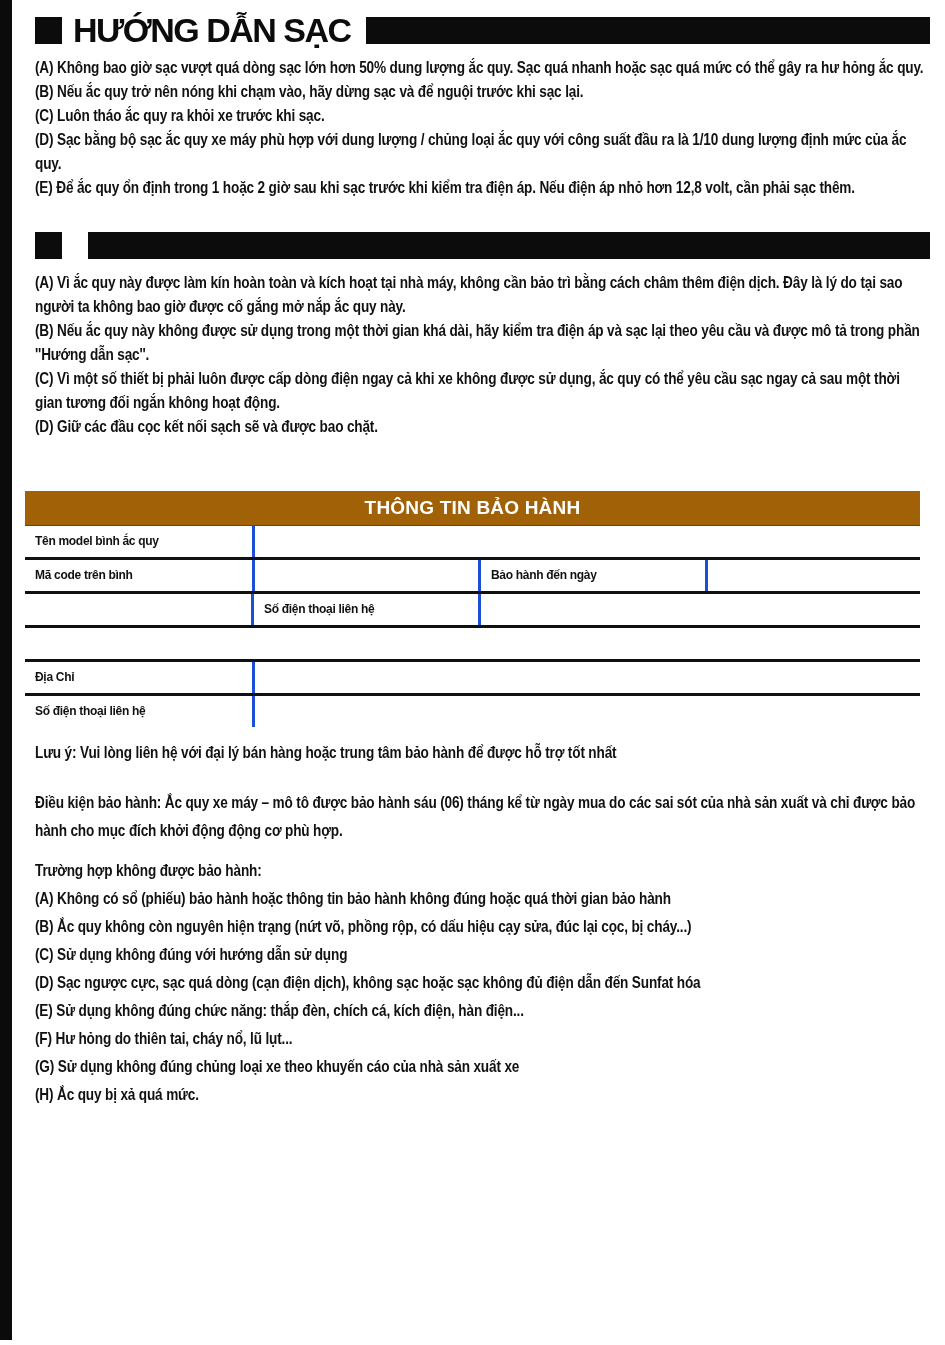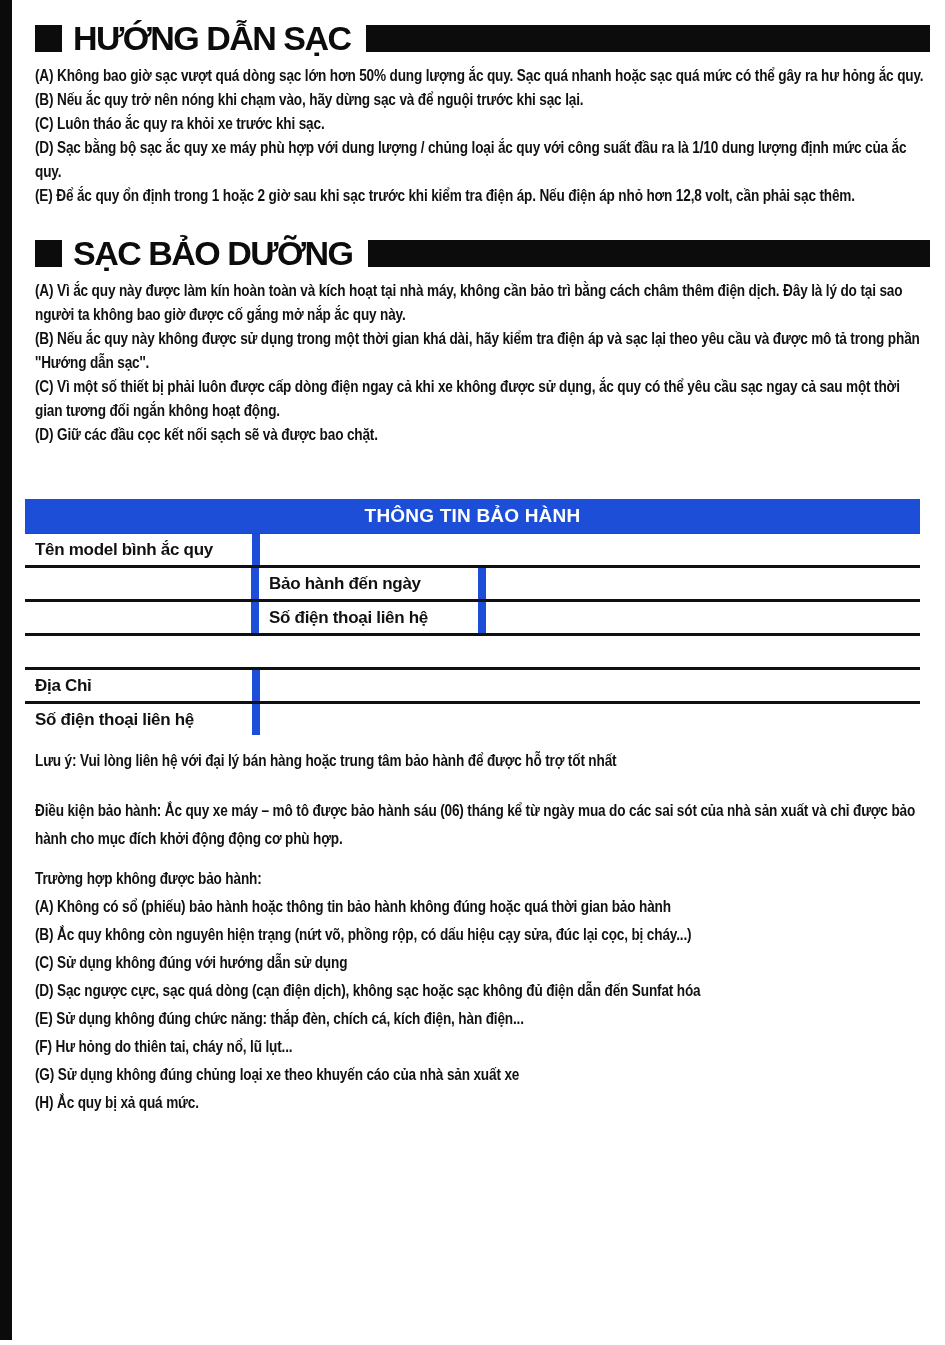--- a/index.html
+++ b/index.html
@@ -10,21 +10,21 @@
     font-family: "Liberation Sans", sans-serif;
     color: #111;
     position: relative;
   }
   .left-bar {
     position: absolute; left: 0; top: 0;
     width: 12px; height: 1340px;
     background: #0b0b0b;
   }
   .content {
-    position: absolute; left: 35px; top: 21px;
+    position: absolute; left: 35px; top: 13px;
     width: 895px;
   }
   
   .sec-header {
     display: flex; align-items: center;
     height: 34px; margin-bottom: 9px;
   }
   .sec-header .sq {
     width: 27px; height: 27px; background: #0c0c0c;
     flex: 0 0 auto; margin-right: 11px;
@@ -49,31 +49,31 @@
     line-height: 24px; letter-spacing: -0.2px;
   }
   .sec2 { margin-top: 28px; }
   
   .wtable {
     margin-left: -10px; margin-top: 52px;
     width: 895px; box-sizing: border-box;
   }
   .wt-head {
     height: 34px; line-height: 34px;
-    background: #1d4ed8;
+    background: #a16207;
     color: #ffffff; text-align: center;
     font-size: 19px; font-weight: 700; letter-spacing: 0.2px;
     border-bottom: 1px solid #4a4a4a;
   }
   .wt-row { display: flex; min-height: 31px; }
   .wt-row + .wt-row { border-top: 3px solid #101010; }
   .wt-row > div { box-sizing: border-box; }
-  .wt-row > div + div { border-left: 8px solid #1d4ed8; }
+  .wt-row > div + div { border-left: 3px solid #1d4ed8; }
   .wt-label {
-    font-size: 17px; font-weight: 700; letter-spacing: -0.3px;
+    font-size: 12px; font-weight: 700; letter-spacing: -0.3px;
     line-height: 31px; padding-left: 10px; white-space: nowrap;
   }
   .c1 { flex: 0 0 227px; }
   .c2 { flex: 0 0 226px; }
   .c3 { flex: 0 0 227px; }
   .c4 { flex: 1 1 auto; }
   .vfull { flex: 1 1 auto; }
   
   .note { margin: 14px 0 0 0; font-size: 17px; font-weight: 700; line-height: 24px; letter-spacing: -0.2px; }
   .conditions { margin: 24px 0 0 0; font-size: 17px; font-weight: 700; line-height: 28px; letter-spacing: -0.2px; }
@@ -96,40 +96,40 @@
   <div class="body cond">
     <p>(A) Không bao giờ sạc vượt quá dòng sạc lớn hơn 50% dung lượng ắc quy. Sạc quá nhanh hoặc sạc quá mức có thể gây ra hư hỏng ắc quy.</p>
     <p>(B) Nếu ắc quy trở nên nóng khi chạm vào, hãy dừng sạc và để nguội trước khi sạc lại.</p>
     <p>(C) Luôn tháo ắc quy ra khỏi xe trước khi sạc.</p>
     <p>(D) Sạc bằng bộ sạc ắc quy xe máy phù hợp với dung lượng / chủng loại ắc quy với công suất đầu ra là 1/10 dung lượng định mức của ắc quy.</p>
     <p>(E) Để ắc quy ổn định trong 1 hoặc 2 giờ sau khi sạc trước khi kiểm tra điện áp. Nếu điện áp nhỏ hơn 12,8 volt, cần phải sạc thêm.</p>
   </div>
 
   <div class="sec-header sec2">
     <span class="sq"></span>
-    <h1 class="sec-title">SẠC BẢO DƯỠNG</h1>
     <span class="hbar"></span>
   </div>
 
   <div class="body cond">
     <p>(A) Vì ắc quy này được làm kín hoàn toàn và kích hoạt tại nhà máy, không cần bảo trì bằng cách châm thêm điện dịch.  Đây là lý do tại sao người ta không bao giờ được cố gắng mở nắp ắc quy này.</p>
     <p>(B) Nếu ắc quy này không được sử dụng trong một thời gian khá dài, hãy kiểm tra điện áp và sạc lại theo yêu cầu và được mô tả trong phần ''Hướng dẫn sạc''.</p>
     <p>(C) Vì một số thiết bị phải luôn được cấp dòng điện ngay cả khi xe không được sử dụng, ắc quy có thể yêu cầu sạc ngay cả sau một thời gian tương đối ngắn không hoạt động.</p>
     <p>(D) Giữ các đầu cọc kết nối sạch sẽ và được bao chặt.</p>
   </div>
 
   <div class="wtable">
     <div class="wt-head">THÔNG TIN BẢO HÀNH</div>
 
     <div class="wt-row">
       <div class="wt-label c1">Tên model bình ắc quy</div>
       <div class="vfull"></div>
     </div>
 
     <div class="wt-row">
+      <div class="wt-label c1">Mã code trên bình</div>
       <div class="c2"></div>
       <div class="wt-label c3">Bảo hành đến ngày</div>
       <div class="c4"></div>
     </div>
 
     <div class="wt-row">
       <div class="c2"></div>
       <div class="wt-label c3">Số điện thoại liên hệ</div>
       <div class="c4"></div>
     </div>

